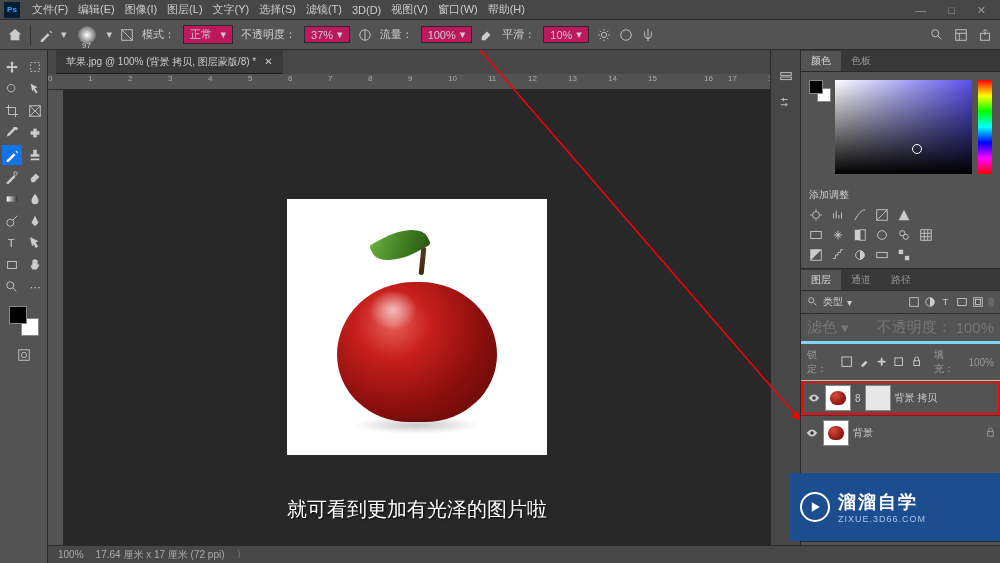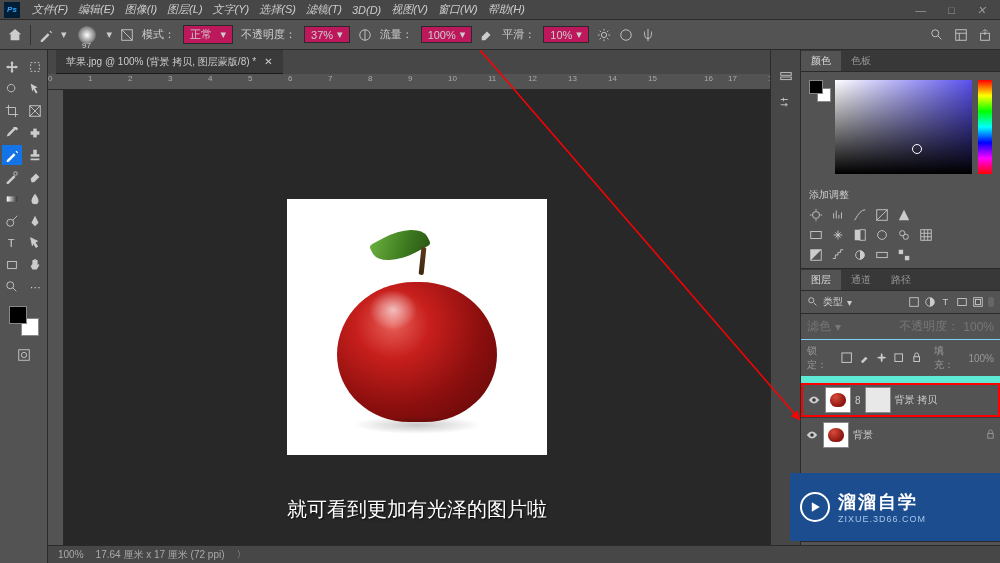--- a/index.html
+++ b/index.html
@@ -1,17 +1,17 @@
 <!DOCTYPE html>
 <html><head>
 <meta charset="utf-8">
 <style>
 * { margin: 0; padding: 0; box-sizing: border-box; font-family: "Microsoft YaHei", sans-serif; }
 body { width: 1000px; height: 563px; background: #474747; color: #ccc; font-size: 11px; overflow: hidden; position: relative; }
-.menubar { height: 20px; background: #474747; display: flex; align-items: center; padding-left: 4px; border-bottom: 1px solid #2a2a2a; font-style: italic; }
+.menubar { height: 20px; background: #474747; display: flex; align-items: center; padding-left: 4px; border-bottom: 1px solid #2a2a2a; }
 .ps-icon { width: 16px; height: 16px; background: #001e36; color: #31a8ff; font-size: 8px; font-weight: bold; display: flex; align-items: center; justify-content: center; margin-right: 8px; }
 .menubar span { margin-right: 2px; padding: 2px 4px; cursor: default; font-size: 11px; }
 .win-controls { position: absolute; right: 8px; top: 2px; display: flex; gap: 12px; color: #999; }
 .optbar { height: 30px; background: #535353; display: flex; align-items: center; padding-left: 8px; border-bottom: 1px solid #2a2a2a; gap: 8px; font-size: 11px; }
 .optbar .sep { width: 1px; height: 20px; background: #333; }
 .opt-label { color: #ccc; }
 .opt-dd { background: #be185d; border: 1px solid #2a2a2a; padding: 1px 6px; min-width: 50px; display: inline-flex; align-items: center; gap: 4px; }
 .opt-right { position: absolute; right: 8px; display: flex; gap: 10px; }
 .opt-right svg { width: 14px; height: 14px; }
 .workspace { display: flex; height: calc(100% - 50px); }
@@ -47,22 +47,22 @@
 .color-panel { height: 110px; padding: 8px; display: flex; gap: 6px; }
 .color-picker { flex: 1; background: linear-gradient(to bottom, rgba(0,0,0,0) 0%, #000 100%), linear-gradient(to right, #fff 0%, #5850ec 100%); position: relative; }
 .color-picker .cursor { position: absolute; bottom: 20px; right: 50px; width: 10px; height: 10px; border: 1px solid #fff; border-radius: 50%; }
 .hue-strip { width: 14px; background: linear-gradient(to bottom, #f00, #ff0, #0f0, #0ff, #00f, #f0f, #f00); }
 .adj-panel { padding: 6px 8px; border-bottom: 1px solid #2a2a2a; font-size: 10px; }
 .adj-row { display: flex; gap: 8px; margin-top: 6px; flex-wrap: wrap; }
 .adj-row svg { width: 14px; height: 14px; }
 .layers-panel { flex: 1; display: flex; flex-direction: column; }
 .layer-filter { padding: 4px 6px; display: flex; align-items: center; gap: 4px; font-size: 10px; border-bottom: 1px solid #2a2a2a; }
 .layer-filter svg { width: 12px; height: 12px; }
-.layer-blend { padding: 4px 6px; display: flex; align-items: center; gap: 4px; font-size: 12px; color: #777; border-bottom: 1px solid #7dd3fc; }
-.layer-lock { padding: 4px 6px; display: flex; align-items: center; gap: 6px; font-size: 10px; color: #999; border-bottom: 7px solid #5eead4; }
+.layer-blend { padding: 4px 6px; display: flex; align-items: center; gap: 4px; font-size: 15px; color: #777; border-bottom: 3px solid #7dd3fc; }
+.layer-lock { padding: 4px 6px; display: flex; align-items: center; gap: 6px; font-size: 10px; color: #999; border-bottom: 1px solid #5eead4; }
 .layer-list { flex: 1; }
 .layer-item { height: 34px; display: flex; align-items: center; padding: 2px 4px; gap: 4px; font-size: 10px; }
 .layer-item.selected { border: 2px solid #ff0000; }
 .layer-item.bgrow { border-top: 1px solid #3a3a3a; }
 .eye { width: 14px; height: 14px; }
 .layer-thumb { width: 26px; height: 26px; background: #fff; border: 1px solid #888; display: flex; align-items: center; justify-content: center; }
 .layer-footer { height: 22px; border-top: 1px solid #2a2a2a; display: flex; align-items: center; justify-content: flex-end; gap: 10px; padding: 0 6px; }
 .layer-footer svg { width: 13px; height: 13px; }
 .watermark { position: absolute; right: 0; bottom: 22px; width: 210px; height: 68px; background: #1b4d8f; display: flex; align-items: center; gap: 8px; padding: 0 10px; color: #fff; }
 .wm-logo { width: 30px; height: 30px; border: 2px solid #fff; border-radius: 50%; display: flex; align-items: center; justify-content: center; }

